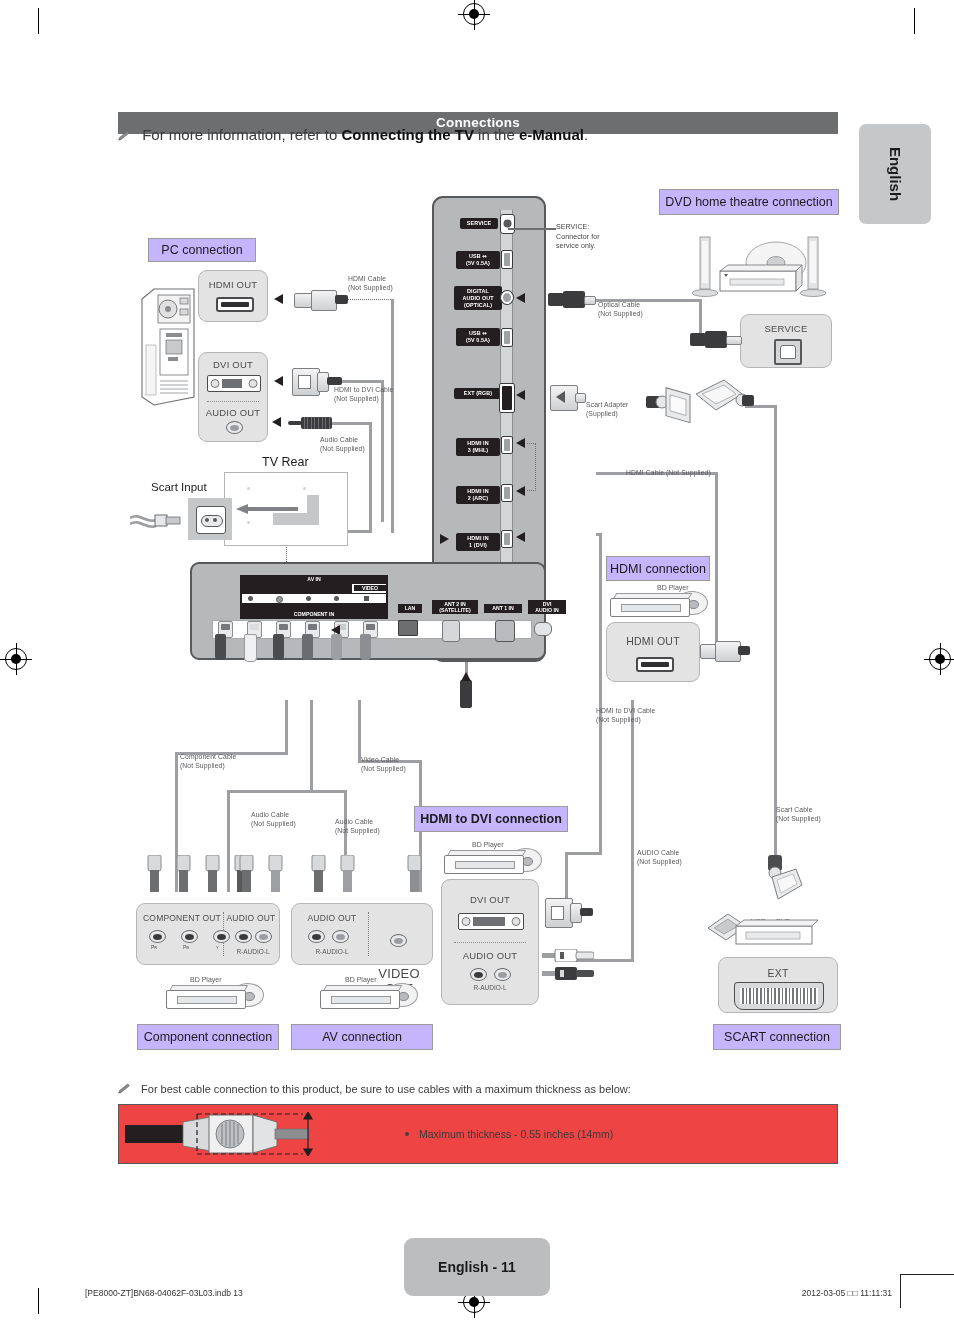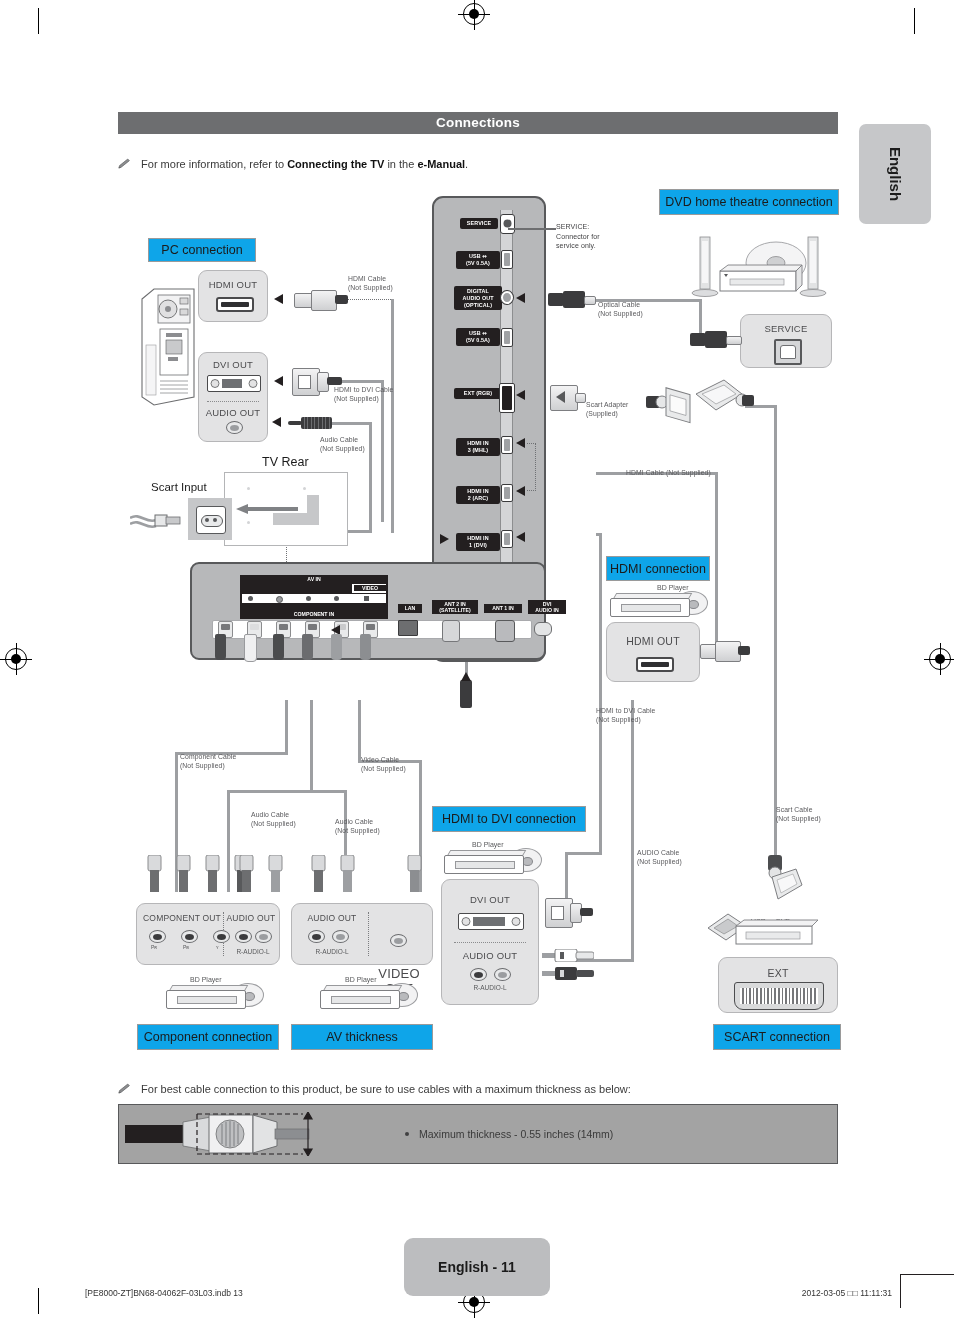--- a/index.html
+++ b/index.html
@@ -15,32 +15,32 @@
   .reg:before,.reg:after{content:"";position:absolute;background:#000;}
   .reg:before{left:50%;top:-6px;width:1px;height:32px;margin-left:-.5px;}
   .reg:after{top:50%;left:-6px;height:1px;width:32px;margin-top:-.5px;}
   .reg i{position:absolute;left:50%;top:50%;width:10px;height:10px;margin:-5px 0 0 -5px;
          border-radius:50%;background:#000;}
 
   
   .title-bar{left:118px;top:112px;width:720px;height:22px;background:#6d6e70;
       color:#fff;font-size:13.5px;font-weight:bold;text-align:center;line-height:22px;
       letter-spacing:.2px;}
-  .note-line{left:118px;top:158px;width:760px;font-size:11px;color:#3a3a3a;}
+  .note-line{left:118px;top:126px;width:760px;font-size:15px;color:#3a3a3a;}
   .note-line b{font-weight:bold;color:#111;}
   .pencil{display:inline-block;width:13px;height:11px;margin-right:7px;vertical-align:-1px;}
 
   
   .sidetab{left:859px;top:124px;width:72px;height:100px;background:#c6c7c9;
       border-radius:7px;}
   .sidetab span{position:absolute;left:50%;top:50%;transform:translate(-50%,-50%) rotate(90deg);
       font-size:15px;font-weight:bold;color:#1c1c1c;white-space:nowrap;}
 
   
-  .cap-box{border:1px solid #9a9a9a;background:#0ea5e9;font-size:12.5px;color:#1b1b1b;
+  .cap-box{border:1px solid #9a9a9a;background:#c4b5fd;font-size:12.5px;color:#1b1b1b;
       text-align:center;display:flex;align-items:center;justify-content:center;}
   .jack-panel{background:#e3e3e4;border:1px solid #b6b6b8;border-radius:9px;}
   .jack-label{font-size:9.5px;color:#4c4c4e;text-align:center;letter-spacing:.2px;}
   .small-note{font-size:6.8px;color:#58585b;line-height:1.38;letter-spacing:.1px;}
   .wire{background:#9d9fa2;position:absolute;}
   .wire-d{position:absolute;border-top:1.4px dotted #6f7174;}
   .wire-dv{position:absolute;border-left:1.4px dotted #6f7174;}
 
   
   .tv-panel{left:432px;top:196px;width:110px;height:462px;background:#b7b8ba;
@@ -112,21 +112,21 @@
 
   
   .pagebox{left:404px;top:1238px;width:146px;height:58px;background:#bcbdbf;
       border-radius:9px;display:flex;align-items:center;justify-content:center;
       font-size:14px;font-weight:bold;color:#1b1b1b;}
   .foot-l{left:85px;top:1288px;font-size:8.5px;color:#333;}
   .foot-r{right:62px;top:1288px;font-size:8.5px;color:#333;text-align:right;}
 
   
   .thick-box{left:118px;top:1104px;width:718px;height:58px;border:1px solid #58595b;
-      background:#a3a3a3;}
+      background:#ef4444;}
   .thick-note{left:118px;top:1083px;font-size:11px;color:#3a3a3a;}
   .bullet-txt{position:absolute;left:300px;top:23px;font-size:10.5px;color:#3a3a3a;}
   .bullet-dot{position:absolute;left:286px;top:27px;width:4px;height:4px;background:#404041;
       border-radius:50%;}
 </style>
 </head>
 <body>
 
 <div class="crop abs" style="left:38px;top:8px;width:1px;height:26px;"></div>
 <div class="crop abs" style="left:914px;top:8px;width:1px;height:26px;"></div>
@@ -646,24 +646,24 @@
 <div class="bd abs" style="left:320px;top:983px;width:108px;height:26px;">
   <div class="disc" style="left:66px;top:0;">
       <i></i>
     </div>
   <div class="top"></div>
     <div class="body">
       <div class="tray"></div>
     </div>
 </div>
 <div class="cap-box abs" style="left:291px;top:1024px;width:140px;height:24px;">
-  <span>AV thickness</span>
-</div>
-
-<div class="cap-box abs" style="left:432px;top:806px;width:152px;height:24px;">
+  <span>AV connection</span>
+</div>
+
+<div class="cap-box abs" style="left:414px;top:806px;width:152px;height:24px;font-weight:bold;">
   <span>HDMI to DVI connection</span>
 </div>
 <div class="abs" style="left:472px;top:841px;font-size:7px;color:#58595b;">BD Player</div>
 <div class="bd abs" style="left:444px;top:848px;width:108px;height:26px;">
   <div class="disc" style="left:66px;top:0;">
       <i></i>
     </div>
   <div class="top"></div>
     <div class="body">
       <div class="tray"></div>

